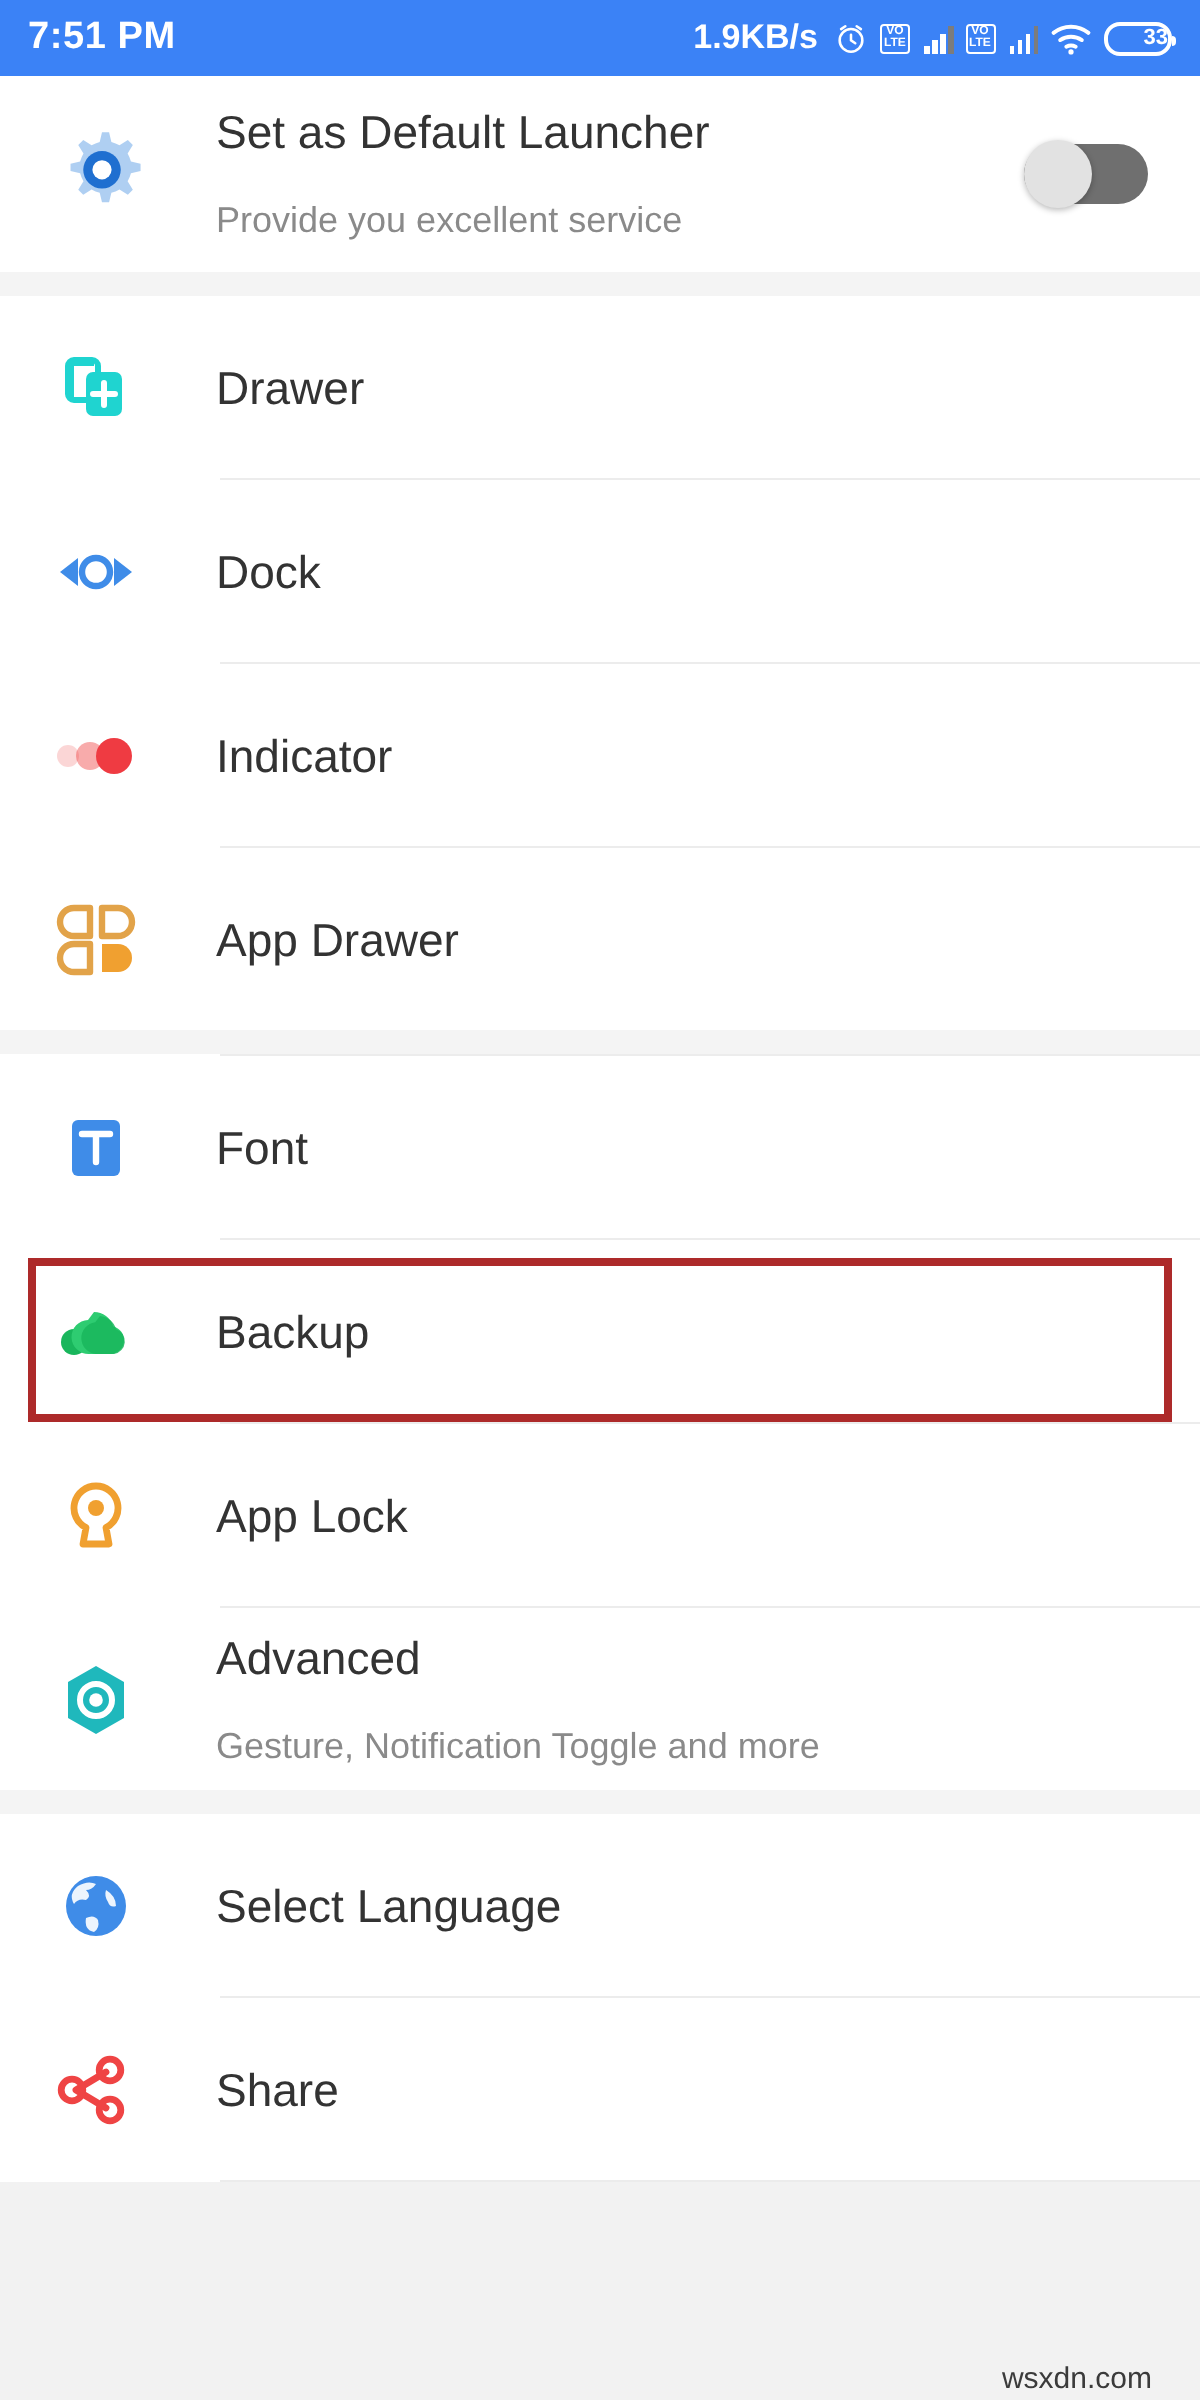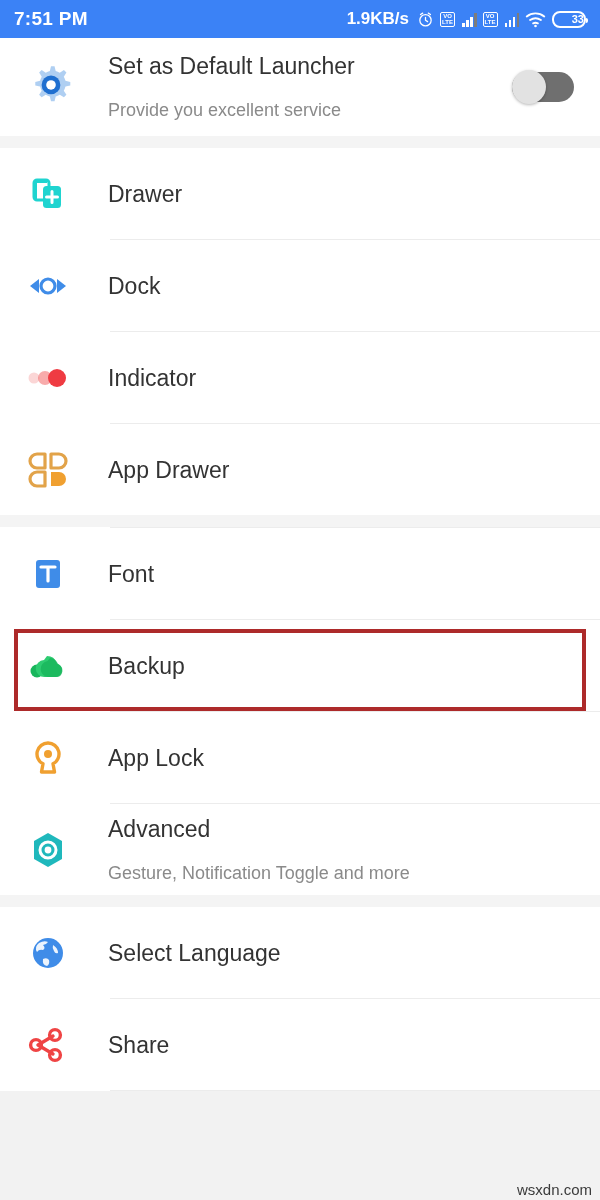--- a/index.html
+++ b/index.html
@@ -184,21 +184,21 @@
     width: 572px;
     height: 82px;
     border: 4px solid #ad2a2a;
     box-sizing: border-box;
     pointer-events: none;
     z-index: 5;
   }
 
   .watermark {
     position: absolute;
-    right: 8px;
+    right: 24px;
     bottom: 2px;
     font-size: 15px;
     color: #3b3b3b;
     font-family: "Liberation Sans", sans-serif;
   }
 
   svg { display: block; }
 </style>
 </head>
 <body>

